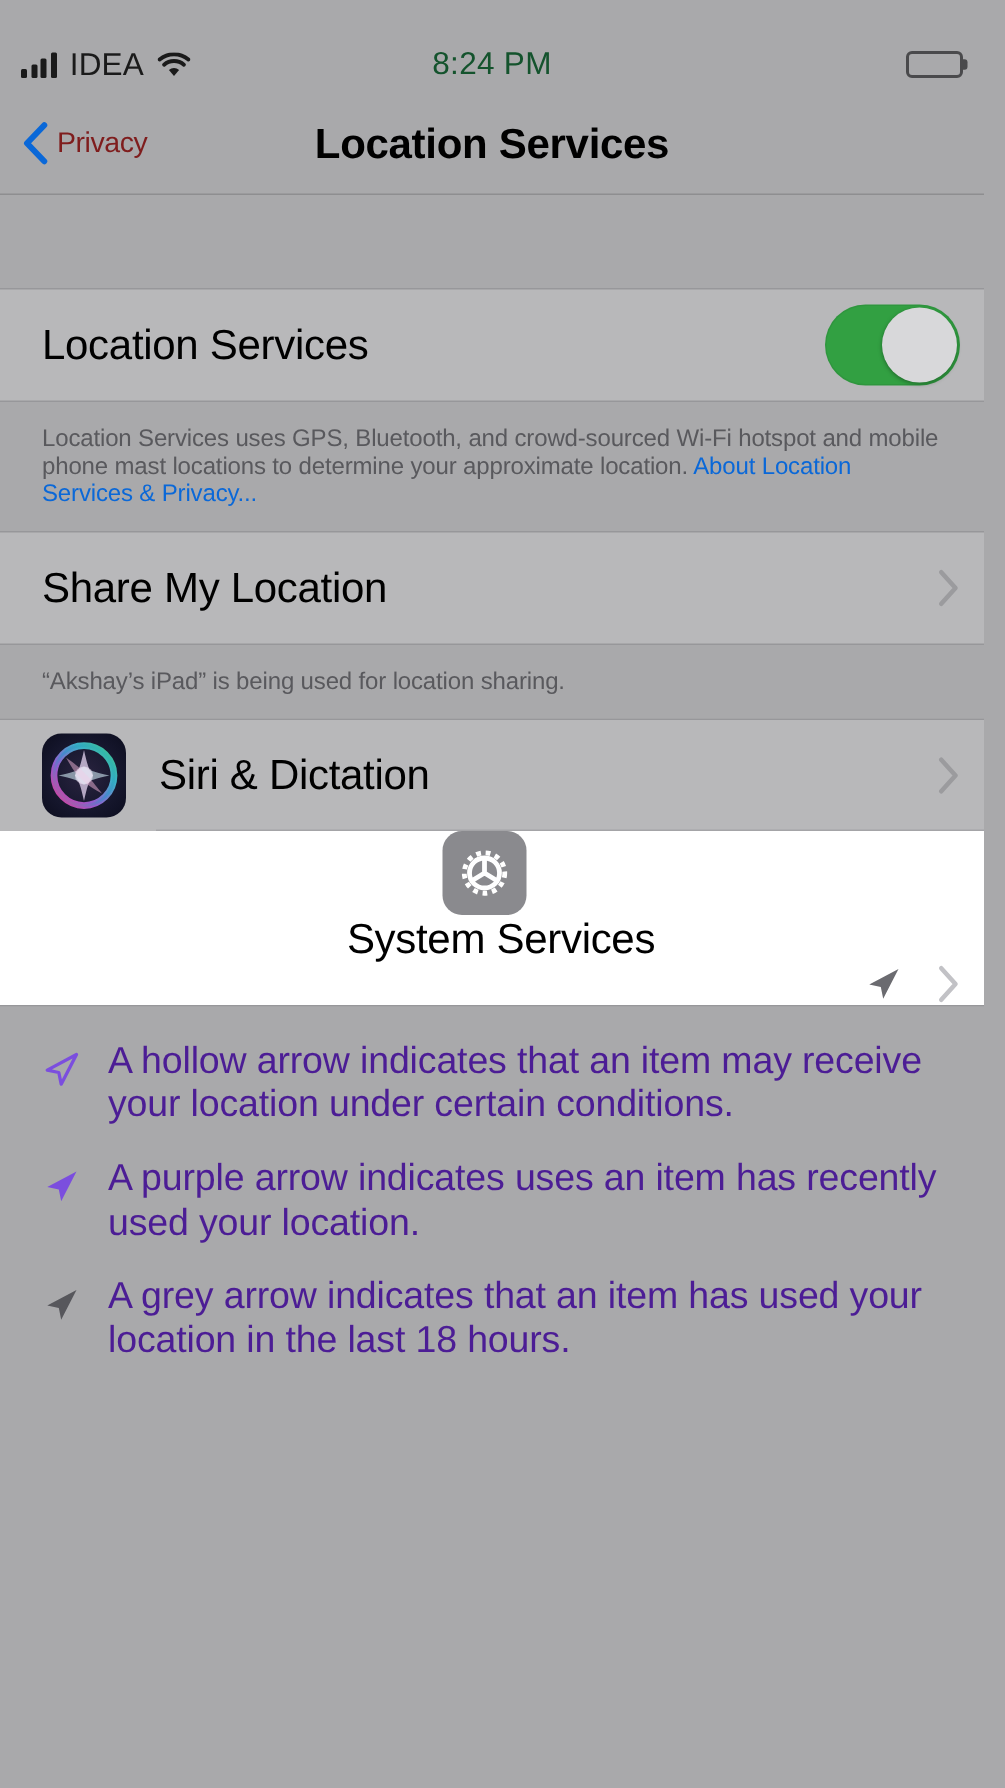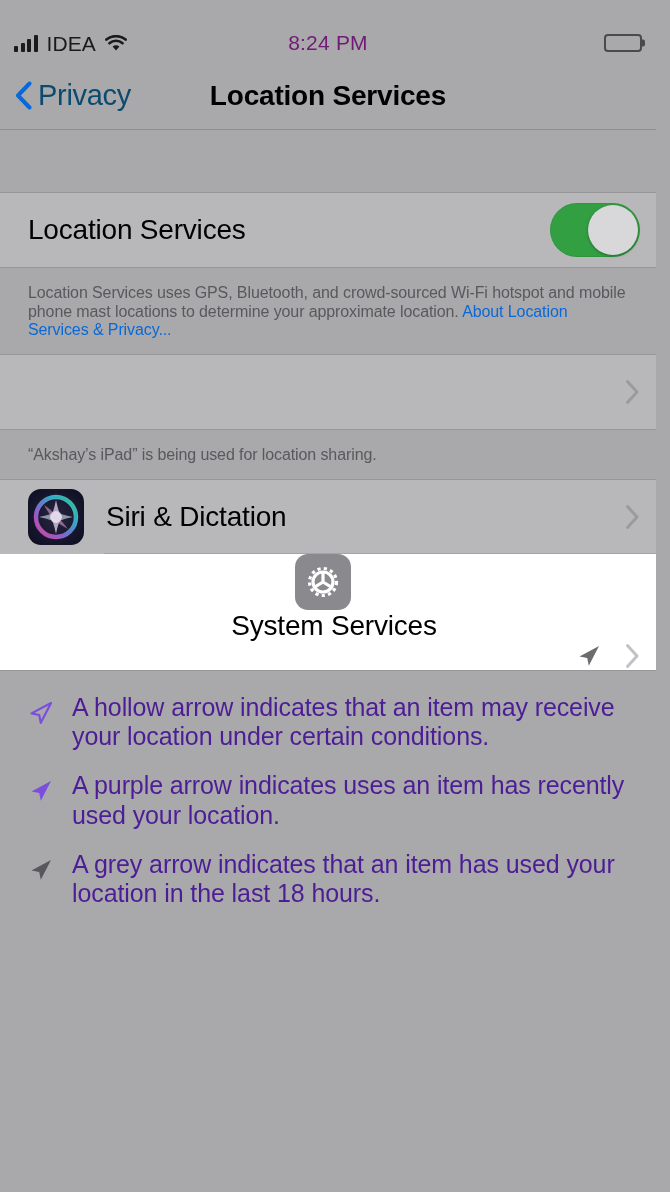--- a/index.html
+++ b/index.html
@@ -64,21 +64,21 @@
     letter-spacing: 0.1px;
     line-height: 1;
   }
   .wifi-icon { width: 22px; height: 17px; display: block; }
 
   .status-time {
     position: absolute;
     left: 0; right: 0;
     text-align: center;
     font-size: 21px;
-    color: #701a75;
+    color: #14532d;
     font-weight: 400;
     letter-spacing: 0.2px;
     pointer-events: none;
   }
 
   .status-right {
     margin-left: auto;
     display: flex;
     align-items: center;
   }
@@ -121,22 +121,22 @@
     gap: 6px;
     padding-left: 15px;
     cursor: pointer;
     z-index: 2;
   }
   .chevron-back {
     width: 17px; height: 29px;
     display: block;
   }
   .nav-back-label {
-    font-size: 29px;
-    color: #0c4a6e;
+    font-size: 19px;
+    color: #7f1d1d;
     letter-spacing: -0.3px;
   }
   .nav-title {
     position: absolute;
     left: 0; right: 0;
     text-align: center;
     font-size: 28px;
     font-weight: bold;
     color: #000;
     letter-spacing: -0.2px;
@@ -334,20 +334,21 @@
         </span>
       </div>
     </div>
 
     <div class="footer-text">
       <span>Location Services uses GPS, Bluetooth, and crowd-sourced Wi-Fi hotspot and mobile phone mast locations to determine your approximate location. </span><span class="link">About Location Services &amp; Privacy...</span>
     </div>
 
     <div class="cell-group">
       <div class="cell">
+        <span class="cell-title">Share My Location</span>
         <span class="cell-accessory">
           <span>
             <svg class="chevron-right" viewBox="0 0 15 26">
               <path d="M2.5 2.5 L12 13 L2.5 23.5" stroke="#9b9b9e" stroke-width="3" fill="none" stroke-linecap="round" stroke-linejoin="round"></path>
             </svg>
           </span>
         </span>
       </div>
     </div>
 

